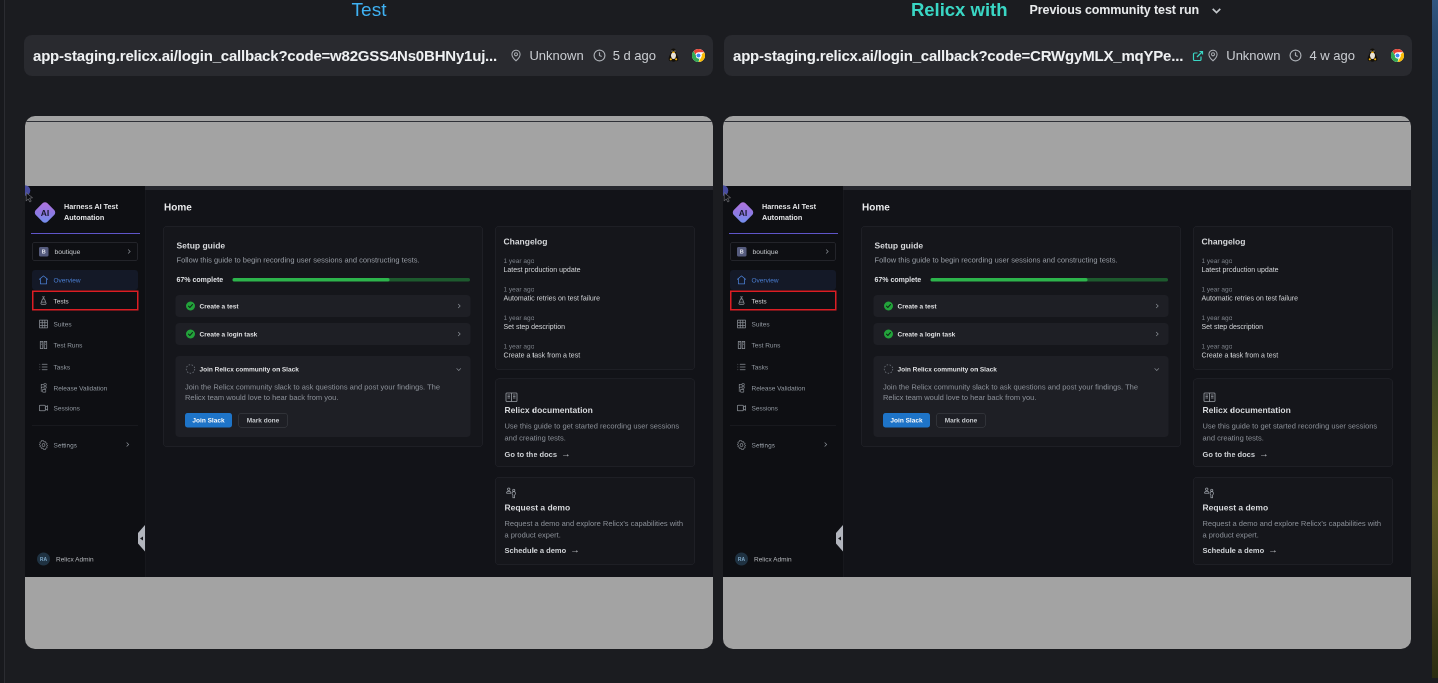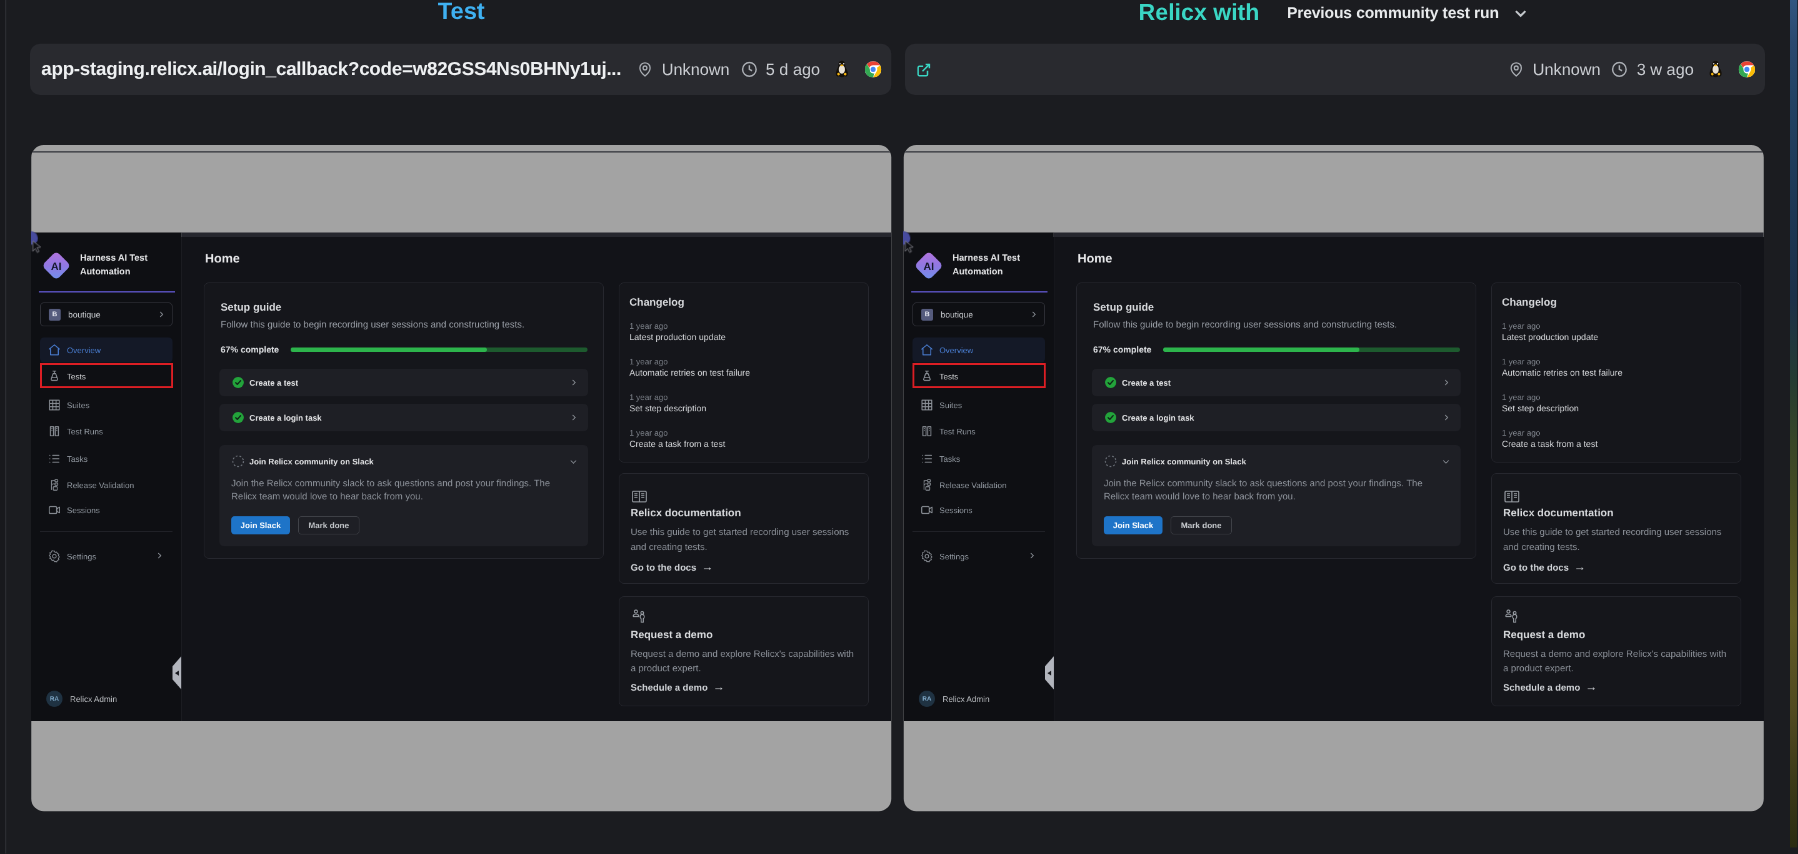--- a/index.html
+++ b/index.html
@@ -37,21 +37,21 @@
 .small{font-size:13px;color:#7d828a}
 .entry{font-size:14px;color:#d5d7da}
 .desc{font-size:15px;color:#8d929a;line-height:21.5px}
 .link{font-size:15px;font-weight:600;color:#d0d3d7}
 .btn{position:absolute;height:29px;border-radius:5px;font-size:13px;font-weight:600;display:flex;align-items:center;justify-content:center;box-sizing:border-box}
 </style></head><body>
 <div class="abs" style="left:0;top:0;width:4px;height:683px;background:#18191d"></div>
 <div class="abs" style="left:4px;top:0;width:1px;height:683px;background:#2b2c31"></div>
 <div class="abs" style="left:1432px;top:0;width:6px;height:678px;background:linear-gradient(#315681 0%,#29496f 5%,#224263 12%,#1d3754 25%,#1b3049 35%,#253c32 45%,#374627 52%,#4d4e20 62%,#5f5a24 73%,#514a20 84%,#3c3a17 92%,#2b2c11 100%)"></div>
 <div class="htitle" style="left:25px;width:688px">
-    <span style="font-size:19px;font-weight:bold;color:#3fb1f2">Test</span>
+    <span style="font-size:19px;font-weight:normal;color:#3fb1f2">Test</span>
   </div>
 <div class="htitle" style="left:723px;width:688px">
     <span style="font-size:18.5px;font-weight:bold;color:#3ad6c4">Relicx with</span>
     <span style="width:22px"></span>
     <span style="font-size:12.5px;font-weight:bold;color:#e8eaec;letter-spacing:-.1px">Previous community test run</span>
     <span style="width:11px"></span>
     <svg width="13" height="13" viewBox="0 0 24 24" fill="none" stroke="#c3c7cb" stroke-width="3">
       <path d="M5 9l7 7 7-7"></path>
     </svg>
   </div>
@@ -82,39 +82,40 @@
 <circle cx="12" cy="12" r="12" fill="#fff"></circle>
 <path d="M12 0a12 12 0 0 1 10.4 6H12a6 6 0 0 0-5.7 4.1L2.8 4A12 12 0 0 1 12 0z" fill="#ea4335"></path>
 <path d="M22.4 6A12 12 0 0 1 12 24l5.2-9a6 6 0 0 0 .5-5.5z" fill="#fbbc05"></path>
 <path d="M2.8 4l4.4 7.6A6 6 0 0 0 12 18c.6 0 1.2-.1 1.8-.3L12 24A12 12 0 0 1 2.8 4z" fill="#34a853"></path>
 <circle cx="12" cy="12" r="4.6" fill="#fff"></circle>
 <circle cx="12" cy="12" r="3.7" fill="#4286f5"></circle>
 </svg>
     </div>
   </div>
 <div class="bar" style="left:724px;width:688px">
+    <span class="url">app-staging.relicx.ai/login_callback?code=CRWgyMLX_mqYPe...</span>
     <span style="margin-left:9px;display:flex">
       <svg width="12" height="12" viewBox="0 0 24 24" fill="none" stroke="#3ad6c4" stroke-width="2.4">
         <path d="M18 13v6a2 2 0 0 1-2 2H5a2 2 0 0 1-2-2V8a2 2 0 0 1 2-2h6"></path>
         <path d="M15 3h6v6"></path>
         <path d="M10 14L21 3"></path>
       </svg>
     </span>
     <div class="meta">
       <svg width="14" height="15" viewBox="0 0 24 24" fill="none" stroke="#a9adb3" stroke-width="1.8">
         <path d="M12 21s-7-5.5-7-11a7 7 0 0 1 14 0c0 5.5-7 11-7 11z"></path>
         <circle cx="12" cy="10" r="2.6"></circle>
       </svg>
       <span class="mtxt" style="margin-left:6px">Unknown</span>
       <span style="width:9px"></span>
       <svg width="13" height="13" viewBox="0 0 24 24" fill="none" stroke="#a9adb3" stroke-width="2.2">
         <circle cx="12" cy="12" r="10"></circle>
         <path d="M12 6v6l4 2"></path>
       </svg>
-      <span class="mtxt" style="margin-left:7px">3 w ago</span>
+      <span class="mtxt" style="margin-left:7px">4 w ago</span>
       <span style="width:11px"></span>
       <svg width="13" height="15" viewBox="0 0 24 28">
 <path d="M12 1c-3.2 0-5 2.4-5 5.4 0 2-.2 3.6-1.4 5.8C4.2 14.8 3 17.8 3 20.4 3 24 6 25 8 24.4c1.2 1 2.6 1.4 4 1.4s2.8-.4 4-1.4c2 .6 5-.4 5-4 0-2.6-1.2-5.6-2.6-7.2-1.2-2.2-1.4-3.8-1.4-5.8C17 3.4 15.2 1 12 1z" fill="#14100a"></path>
 <path d="M12 8c-2.6 0-4.4 2.6-4.6 5.6-.2 3.4 1.2 7 4.6 7s4.8-3.6 4.6-7C16.4 10.6 14.6 8 12 8z" fill="#e9e2d6"></path>
 <path d="M9.2 6.6a1 1 0 1 0 0-2 1 1 0 0 0 0 2zM14.8 6.6a1 1 0 1 0 0-2 1 1 0 0 0 0 2z" fill="#fff"></path>
 <path d="M12 6.2l-2.6 1.6c.6 1 1.6 1.6 2.6 1.6s2-.6 2.6-1.6L12 6.2z" fill="#f6b40e"></path>
 <path d="M5.4 22.2c-1-1.4.2-3.4 2-3 .8.2 1.4 1 1.6 2 .2 1.6-2.4 2.6-3.6 1zM18.6 22.2c1-1.4-.2-3.4-2-3-.8.2-1.4 1-1.6 2-.2 1.6 2.4 2.6 3.6 1z" fill="#f6b40e"></path>
 </svg>
       <span style="width:12px"></span>
       <svg width="13" height="13" viewBox="0 0 24 24">

